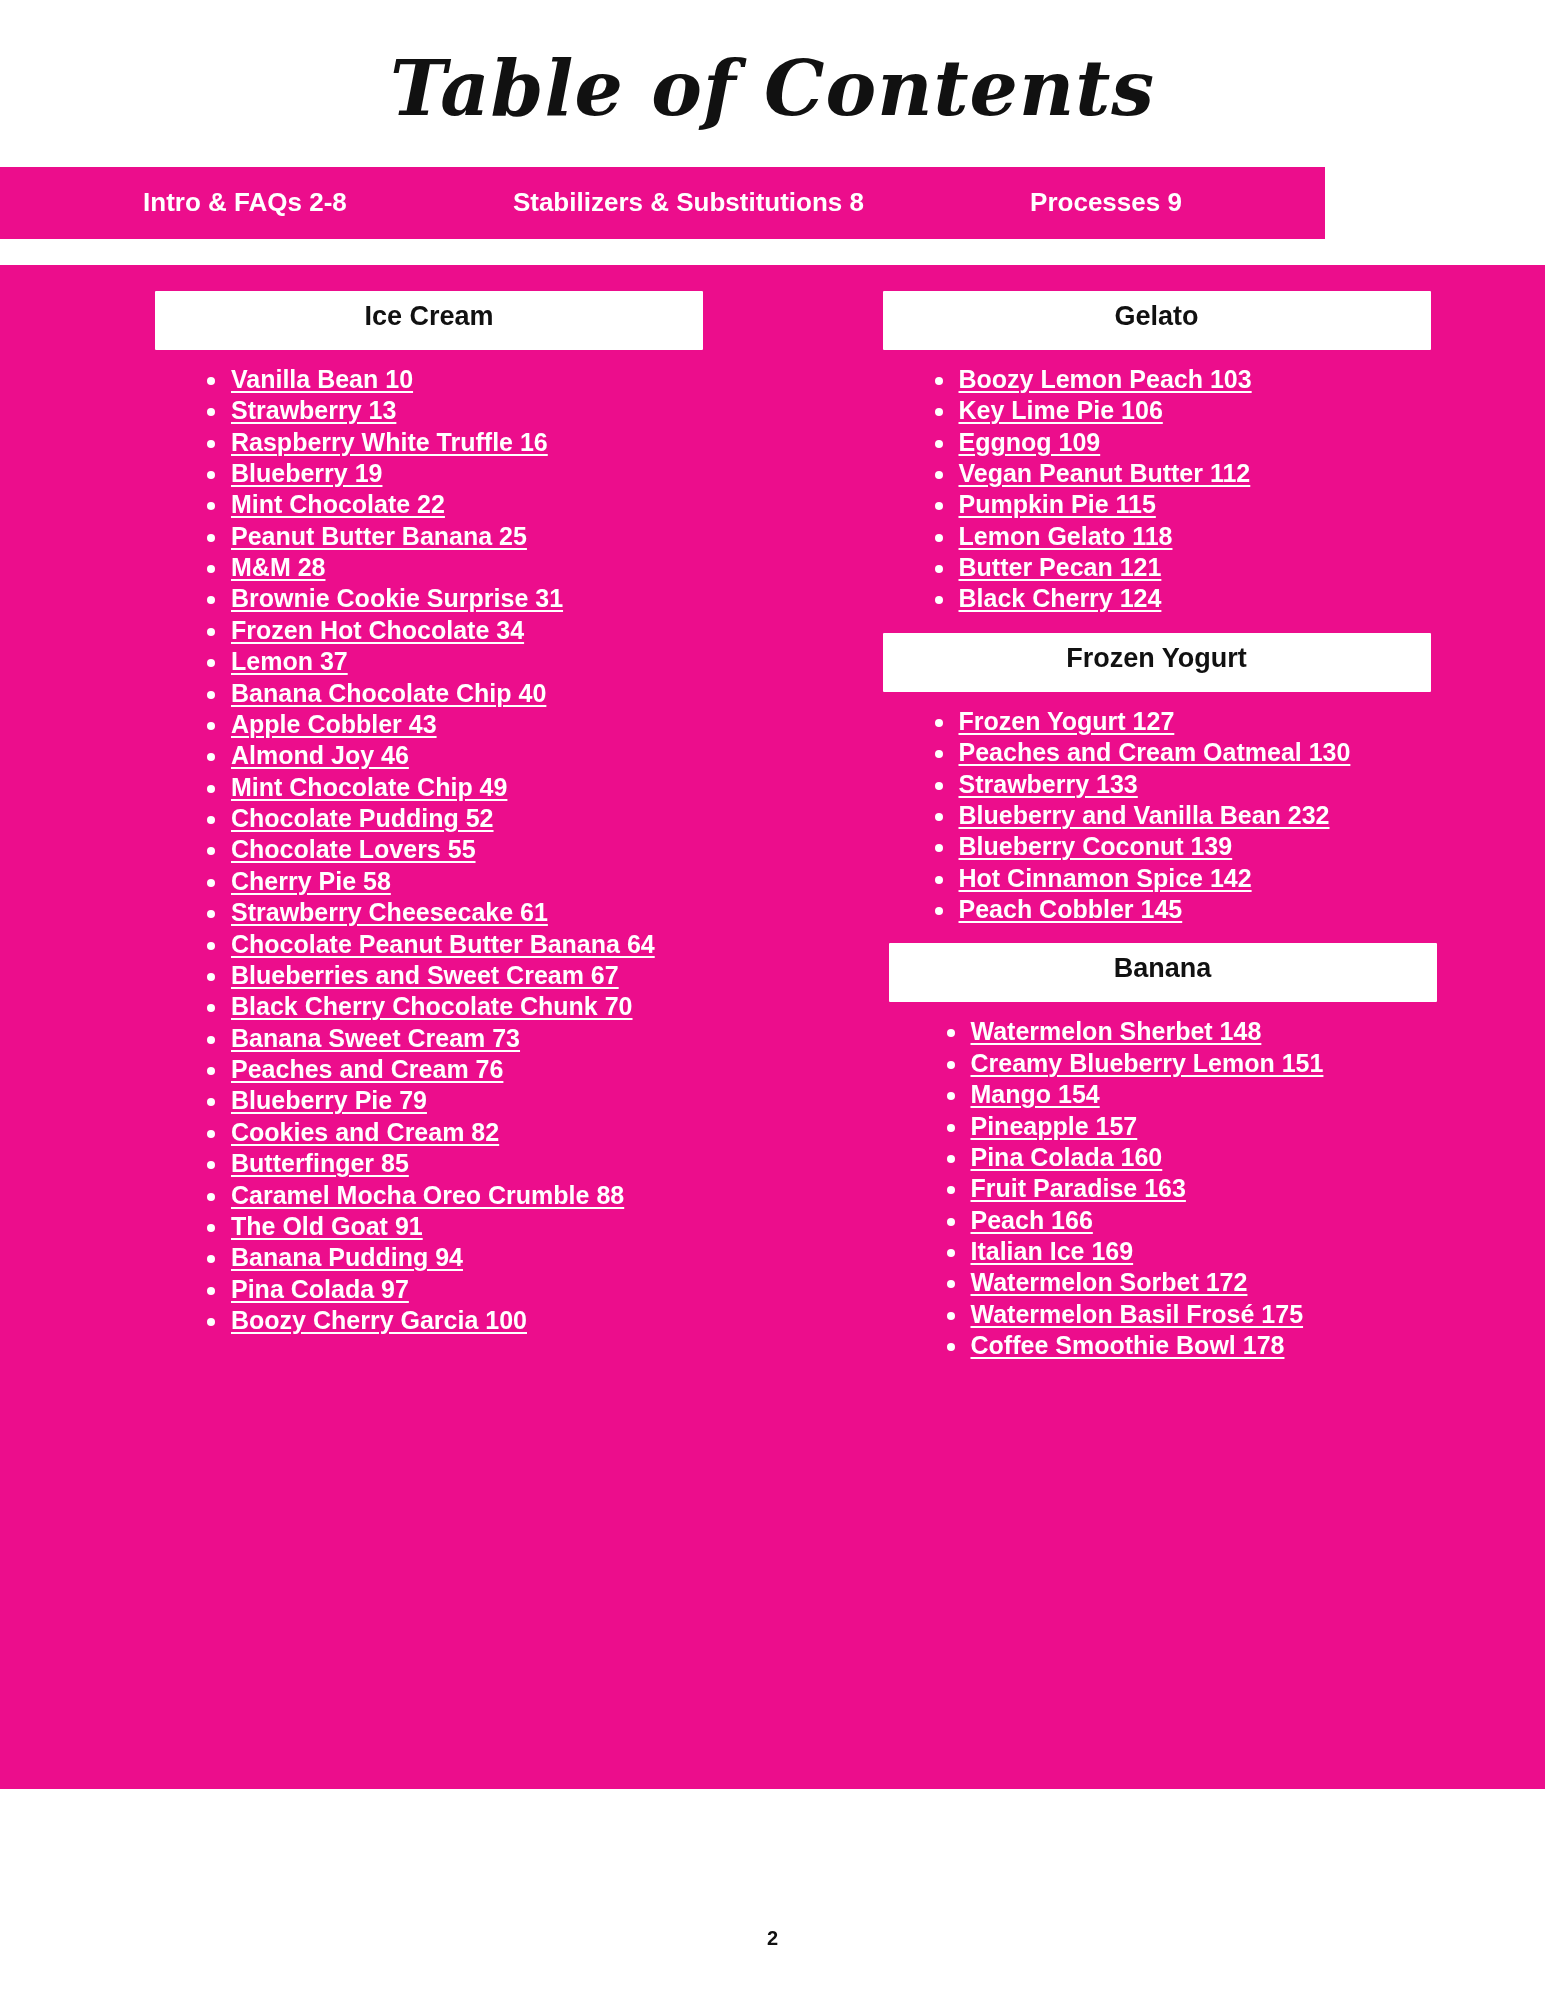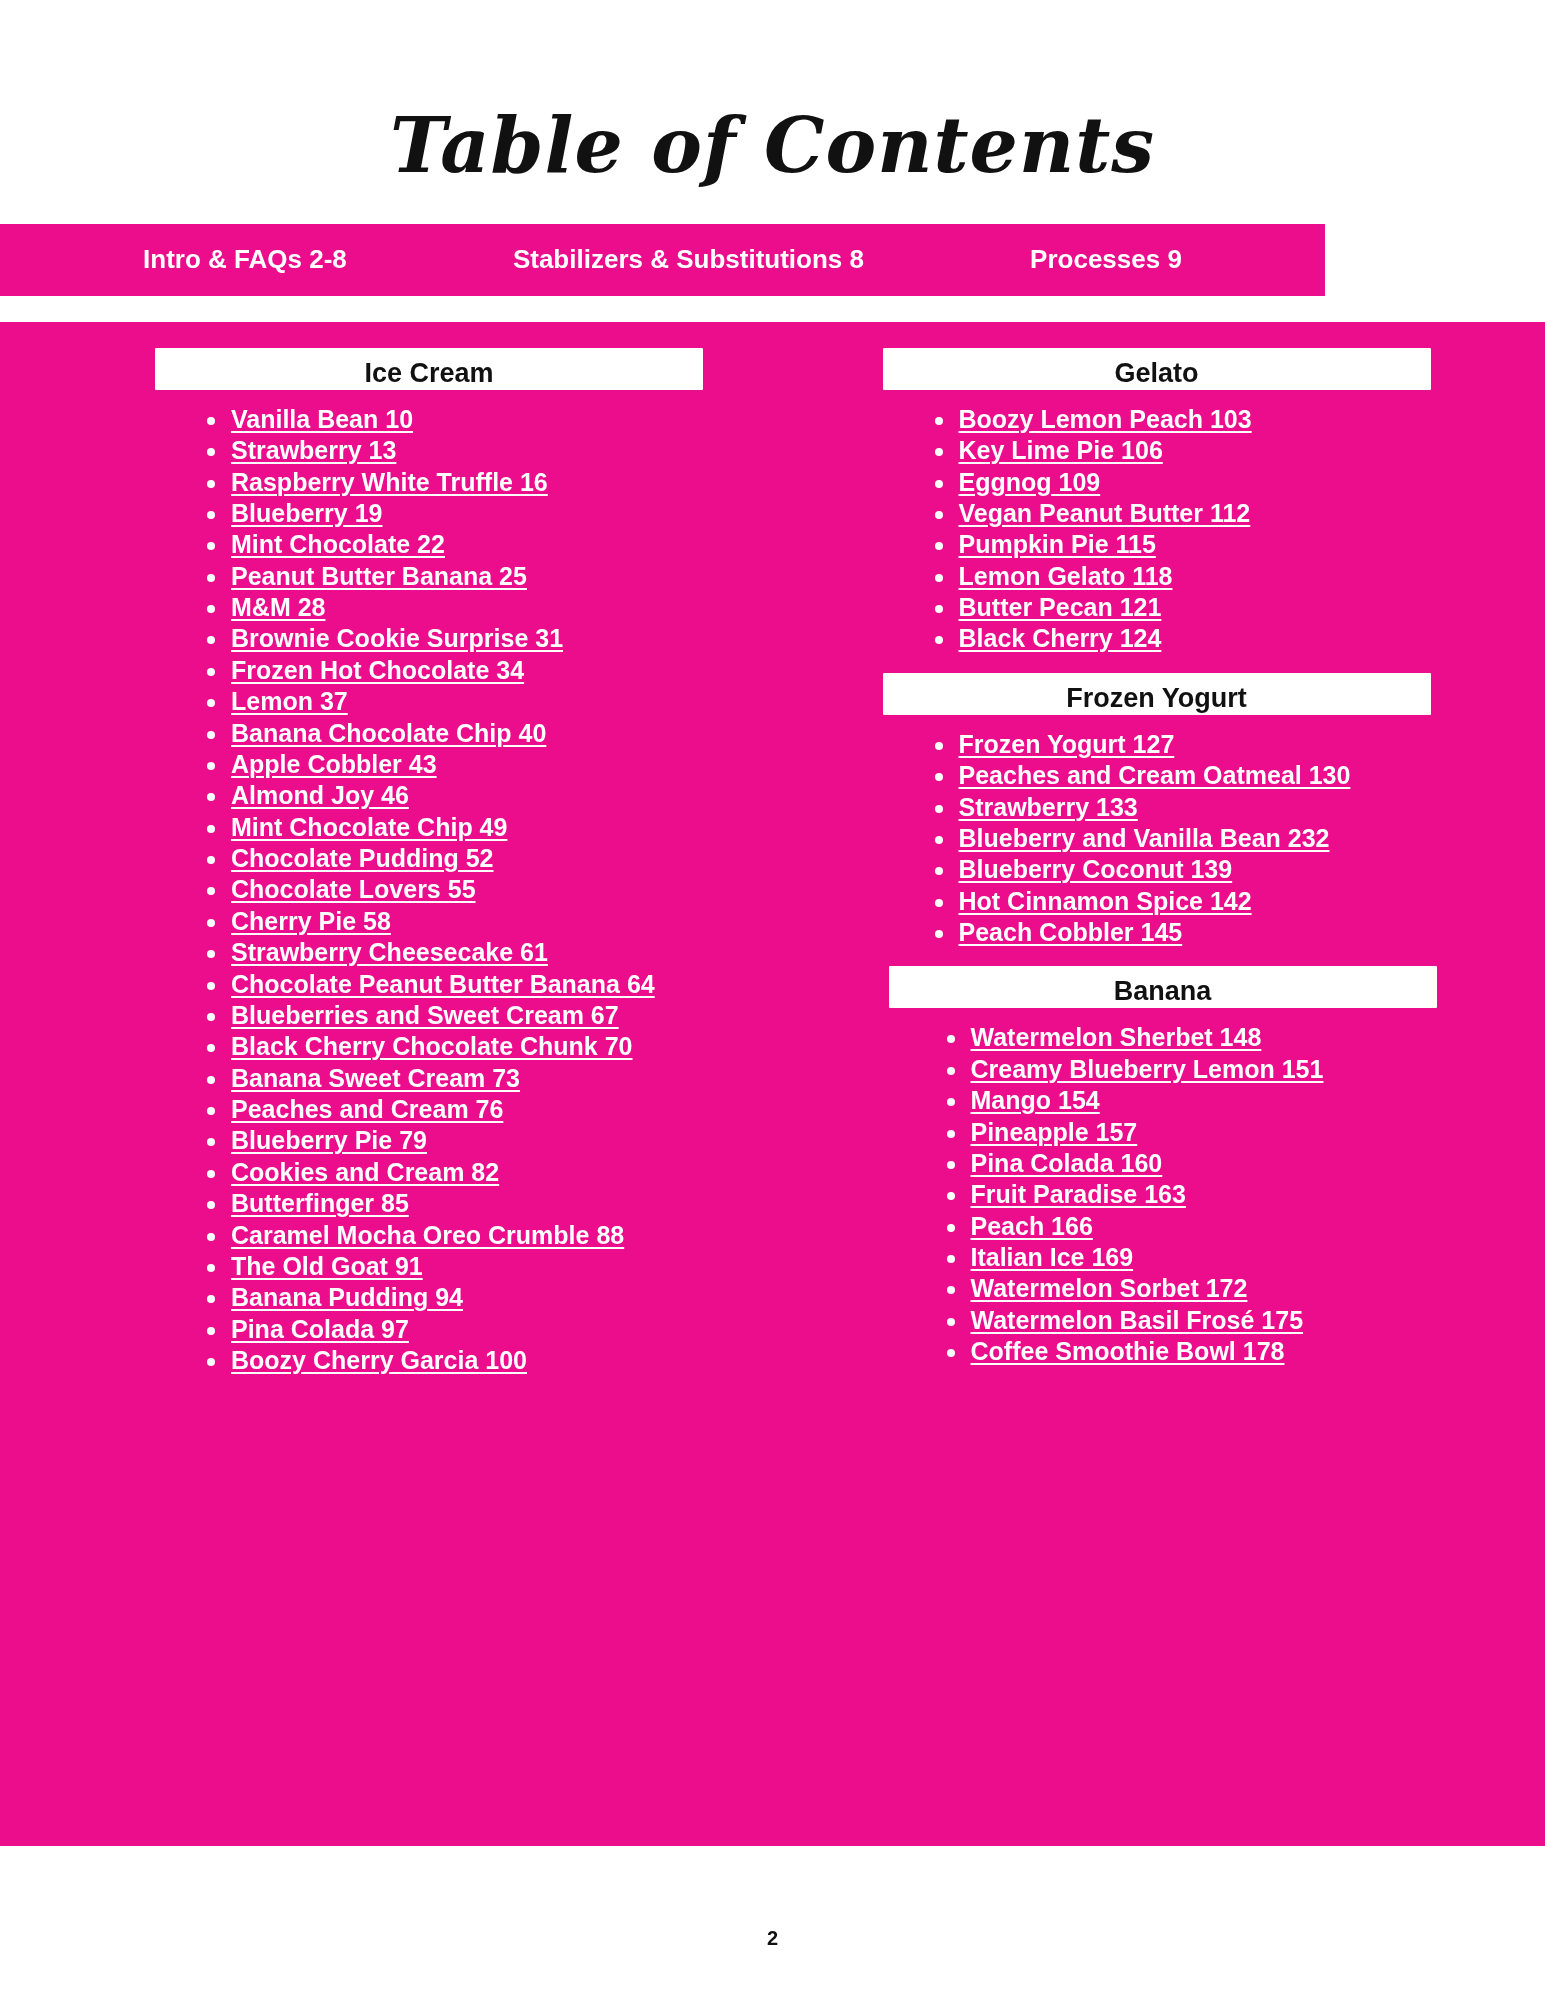--- a/index.html
+++ b/index.html
@@ -21,21 +21,21 @@
     background: #ffffff;
   }
   .title {
     text-align: center;
     font-family: "DejaVu Serif", serif;
     font-style: italic;
     font-weight: 700;
     font-size: 76px;
     color: #111111;
     letter-spacing: 1px;
-    padding-top: 106px;
+    padding-top: 49px;
     line-height: 1.05;
   }
   .topbar {
     margin-top: 38px;
     width: 1325px;
     height: 72px;
     background: #ec0d8c;
     display: flex;
     align-items: center;
     justify-content: space-around;
@@ -72,21 +72,21 @@
   }
   .col-left { padding-left: 115px; padding-right: 20px; }
   .col-right { padding-left: 110px; padding-right: 40px; }
 
   .section-header {
     background: #ffffff;
     text-align: center;
     font-size: 27px;
     font-weight: 700;
     color: #111111;
-    padding: 10px 0 1px 0;
+    padding: 10px 0 18px 0;
     margin-bottom: 14px;
     border-radius: 1px;
   }
   .sh-icecream { width: 548px; margin-left: 0; }
   .sh-gelato { width: 548px; margin-left: 0; }
   .sh-froyo { width: 548px; margin-left: 0; margin-top: 18px; }
   .sh-sorbet { width: 548px; margin-left: 6px; margin-top: 18px; }
 
   ul.toc {
     list-style: none;

